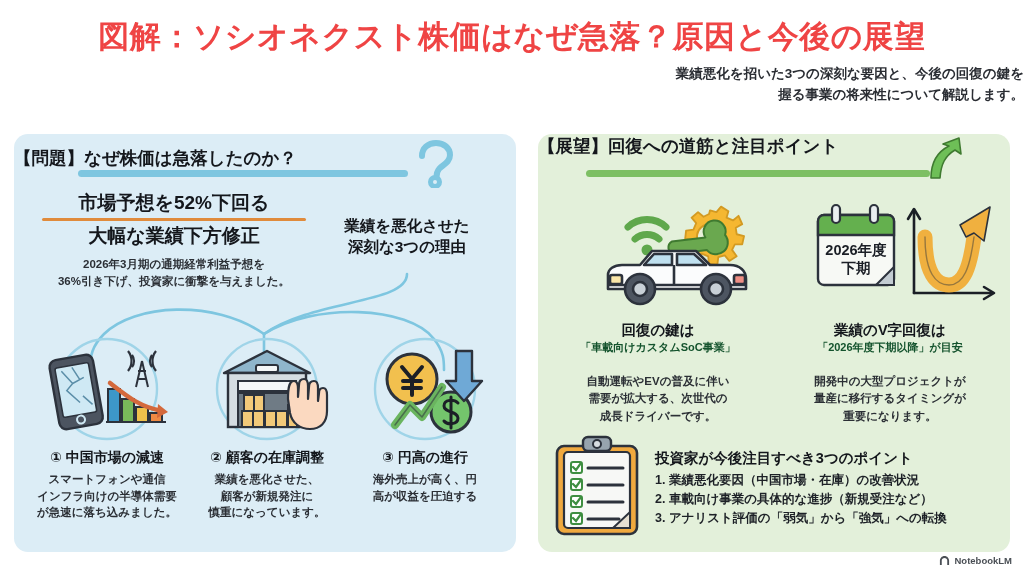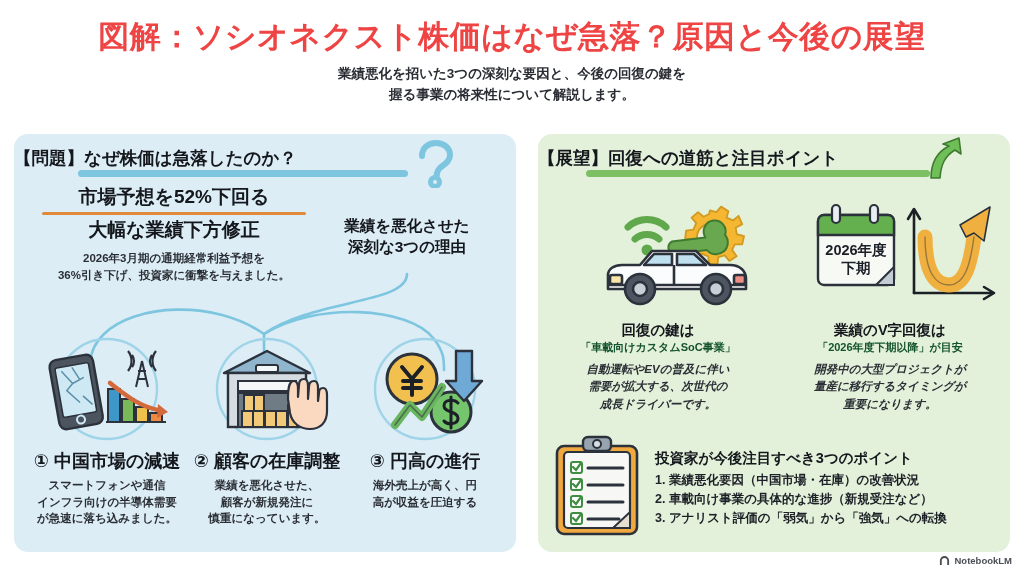--- a/index.html
+++ b/index.html
@@ -17,40 +17,40 @@
   
   .doc-title{
     position:absolute;left:0;top:16px;width:1024px;
     text-align:center;
     font-size:31px;font-weight:bold;letter-spacing:.5px;
     color:#ef4444;
     white-space:nowrap;
   }
   .doc-sub{
     position:absolute;left:0;top:64px;width:1024px;
-    text-align:center;font-size:13.5px;font-weight:bold;line-height:1.55;
+    text-align:right;font-size:13.5px;font-weight:bold;line-height:1.55;
     color:#2a2d33;
   }
 
   
   .panel{position:absolute;border-radius:14px;}
   .panel-left{left:14px;top:134px;width:502px;height:418px;background:#dcedf6;}
   .panel-right{left:538px;top:134px;width:472px;height:418px;background:#e3f0da;}
 
   .panel-head{
     position:absolute;left:0;width:100%;
     font-size:17.5px;font-weight:bold;color:#14171c;white-space:nowrap;
   }
   .panel-head-underline{
     position:absolute;height:7px;border-radius:4px;
   }
 
   
   .kpi{
-    position:absolute;left:34px;top:184px;width:280px;text-align:center;
+    position:absolute;left:34px;top:190px;width:280px;text-align:center;
   }
   .kpi-l1{font-size:19px;font-weight:bold;color:#14171c;white-space:nowrap;}
   .kpi-rule{height:3px;background:#e08b3c;border-radius:2px;margin:2px 8px 2px 8px;}
   .kpi-l2{font-size:19px;font-weight:bold;color:#14171c;white-space:nowrap;}
   .kpi-note{
     margin-top:7px;font-size:11.5px;font-weight:bold;line-height:1.5;color:#2b2f35;
   }
 
   .reasons-head{
     position:absolute;left:312px;top:216px;width:190px;text-align:center;
@@ -58,32 +58,32 @@
   }
 
   .connector{position:absolute;left:14px;top:134px;width:502px;height:418px;pointer-events:none;}
 
   .cards{position:absolute;left:14px;top:335px;width:502px;height:215px;}
   .card{position:absolute;top:0;width:162px;text-align:center;}
   .card:nth-of-type(1){left:12px;}
   .card:nth-of-type(2){left:172px;}
   .card:nth-of-type(3){left:330px;}
   .card-ico{height:112px;display:flex;align-items:center;justify-content:center;}
-  .card-title{font-size:18px;font-weight:bold;color:#14171c;margin-top:2px;white-space:nowrap;}
+  .card-title{font-size:14px;font-weight:bold;color:#14171c;margin-top:2px;white-space:nowrap;}
   .card-body{font-size:11.5px;font-weight:bold;line-height:1.45;color:#2b2f35;margin-top:4px;}
 
   
   .rcols{position:absolute;left:538px;top:190px;width:472px;height:230px;}
   .rcol{position:absolute;top:0;width:228px;text-align:center;}
   .rcol:nth-of-type(1){left:6px;}
   .rcol:nth-of-type(2){left:238px;}
   .rcol-ico{height:125px;display:flex;align-items:flex-end;justify-content:flex-end;}
   .rcol-t1{font-size:14.5px;font-weight:bold;color:#14171c;margin-top:6px;white-space:nowrap;}
   .rcol-t2{font-size:11px;font-weight:bold;color:#14532d;white-space:nowrap;}
-  .rcol-body{font-size:11.5px;font-weight:bold;line-height:1.5;color:#2b2f35;margin-top:6px;font-style:italic;}
+  .rcol-body{font-size:11.5px;font-weight:bold;line-height:1.5;color:#2b2f35;margin-top:18px;}
 
   .checkbox-card{
     position:absolute;left:549px;top:432px;width:450px;height:112px;
     display:flex;align-items:center;gap:10px;
   }
   .clip{flex:0 0 auto;}
   .check-txt{flex:1 1 auto;}
   .check-title{font-size:14.5px;font-weight:bold;color:#14171c;margin-bottom:3px;white-space:nowrap;}
   .check-line{font-size:12.5px;font-weight:bold;color:#1d2127;line-height:1.52;white-space:nowrap;}
 
@@ -240,21 +240,21 @@
       <div class="card-title">③ 円高の進行</div>
       <div class="card-body">
         <div>海外売上が高く、円</div>
         <div>高が収益を圧迫する</div>
       </div>
     </div>
   </div>
 
   <div class="panel panel-right"></div>
 
-  <div class="panel-head" style="left:538px;width:472px;top:146px;">【展望】回復への道筋と注目ポイント</div>
+  <div class="panel-head" style="left:538px;width:472px;top:134px;">【展望】回復への道筋と注目ポイント</div>
   <div class="panel-head-underline" style="left:586px;top:170px;width:344px;background:#7dbf63;"></div>
 
   <svg style="position:absolute;left:925px;top:136px;" width="44" height="46" viewBox="0 0 44 46">
     <path d="M6 42 C6 26, 12 16, 24 10 L18 8 L34 2 L36 18 L30 14 C20 20, 16 28, 15 42 Z" fill="#6ebf57" stroke="#3f7a30" stroke-width="1.6" stroke-linejoin="round"></path>
   </svg>
 
   <div class="rcols">
 
     <div class="rcol">
       <div class="rcol-ico">

